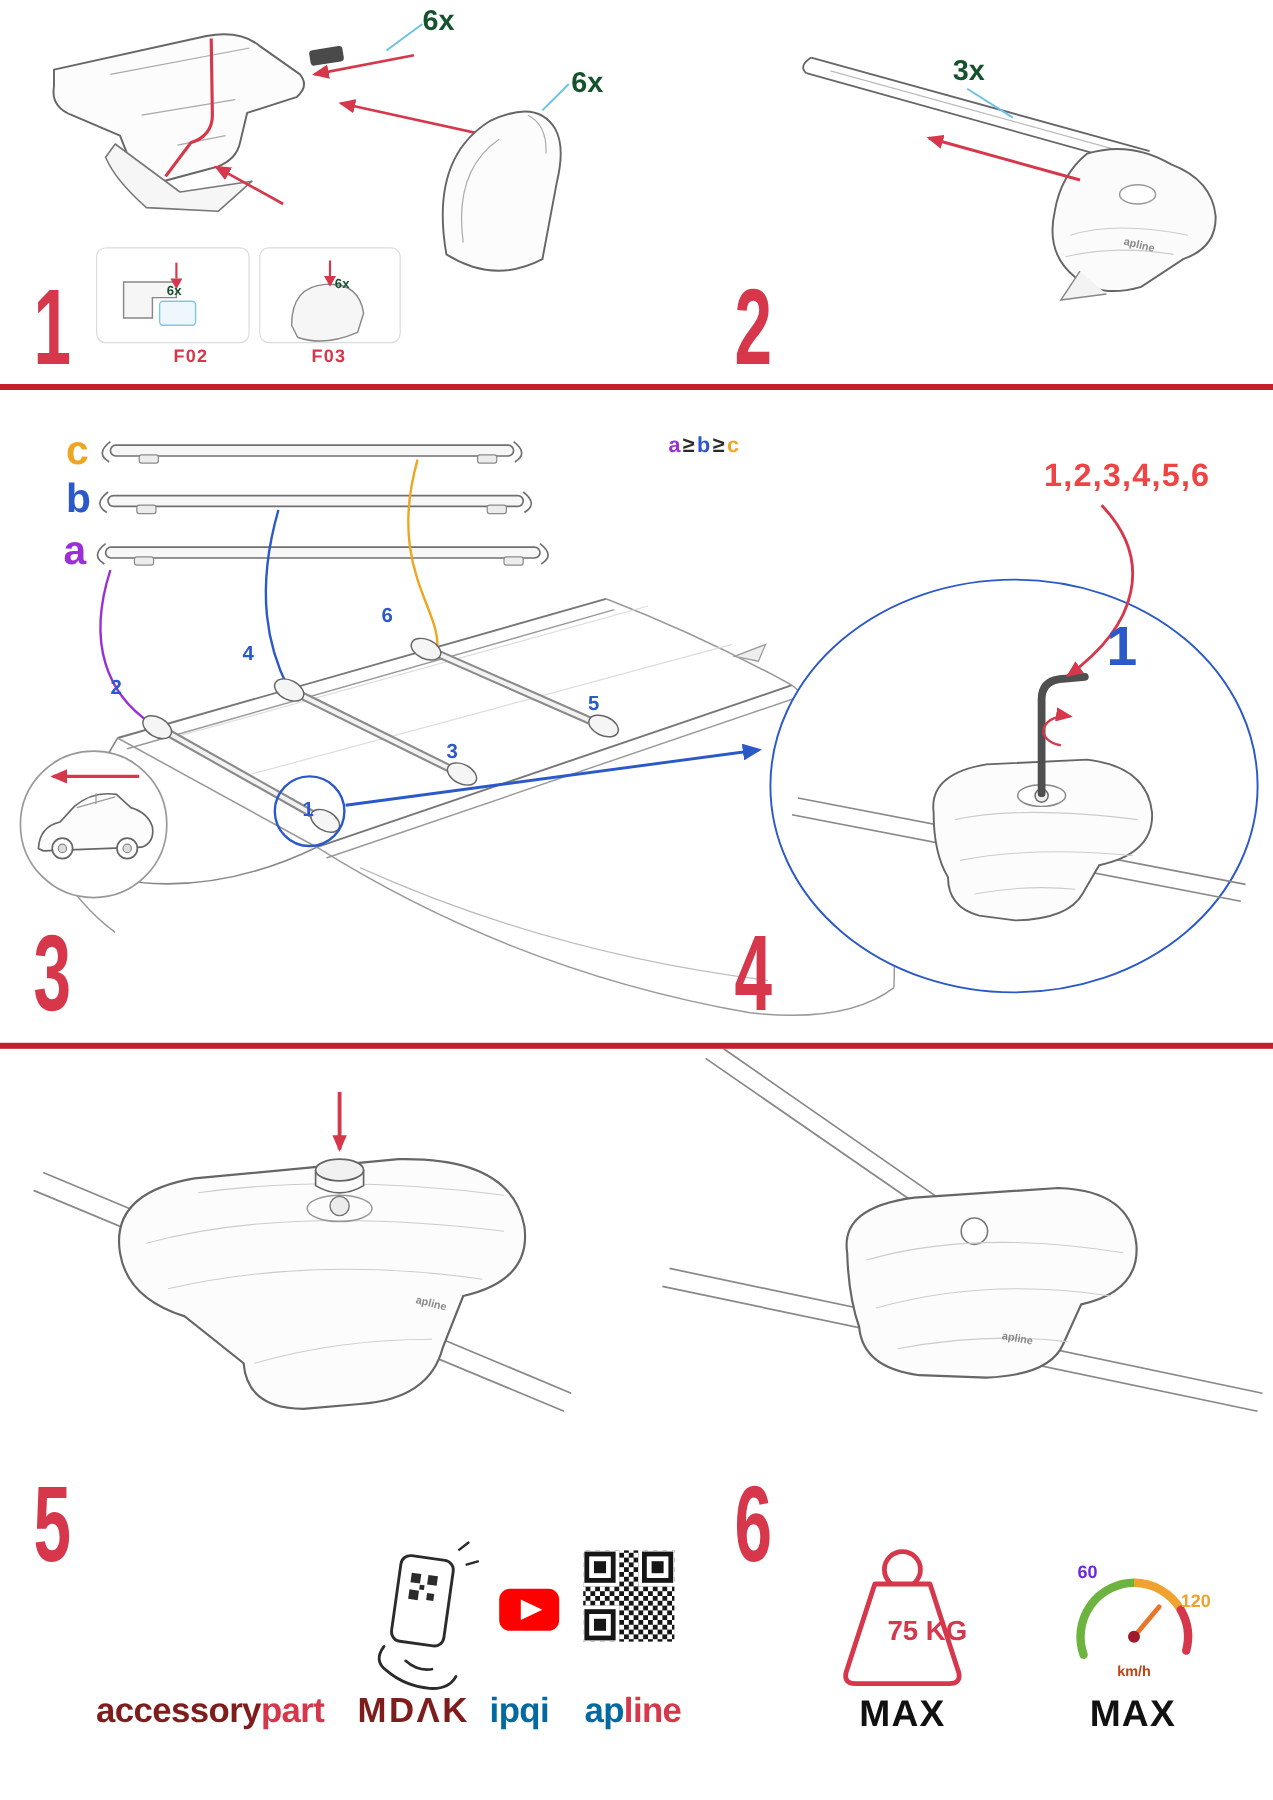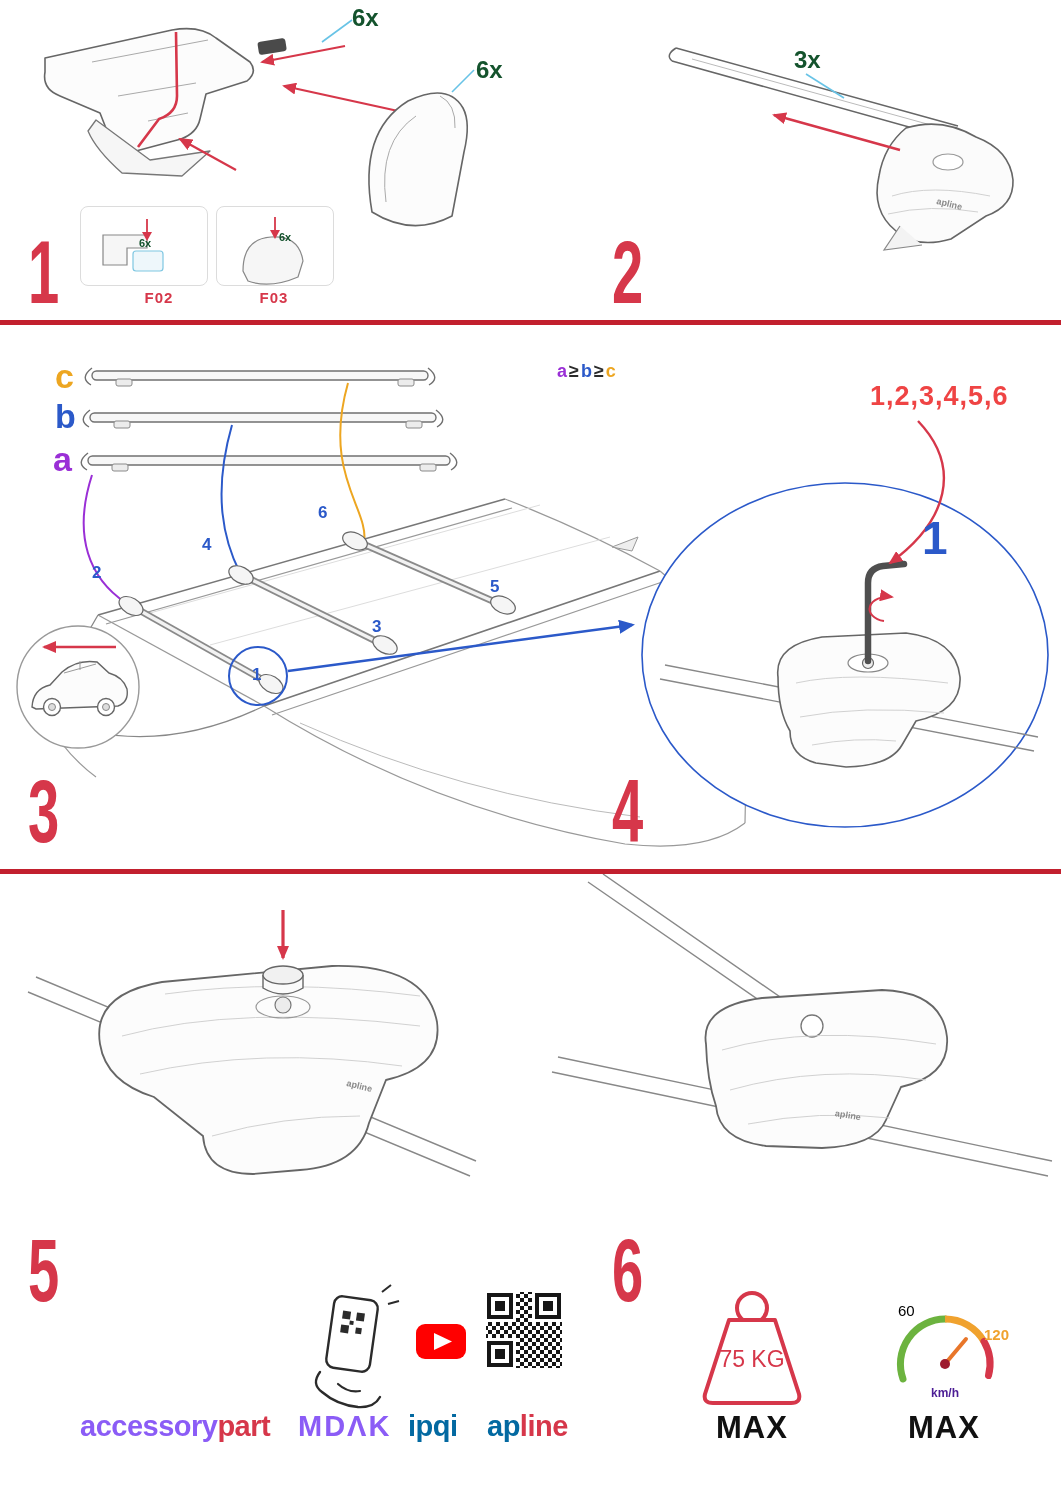--- a/index.html
+++ b/index.html
@@ -19,28 +19,28 @@
   .c-purple{color:#9a2fd6}.c-blue{color:#2b59c9}.c-orange{color:#eda621}.c-dark{color:#2a2a2a}
   .formula{font-weight:700;font-size:18px}
   .formula span{margin:0 1px}
   .pos-num{color:#2b59c9;font-weight:700;font-size:17px}
   .seq{color:#ef4444;font-weight:700;font-size:27px;letter-spacing:1px}
   .big-one{color:#2b59c9;font-weight:700;font-size:46px}
   .kit-note{color:#2b2e88;font-weight:700;font-size:27px}
   .brand{font-weight:700;font-size:29px;letter-spacing:-.5px}
   .brand-gray{color:#0369a1}
   .brand-red{color:#d6374a}
-  .brand-dark{color:#8b5cf6}
+  .brand-dark{color:#7f1d1d}
   .brand-wide{letter-spacing:2px}
   .mini-brand{font-size:9px;color:#8a8a8a;font-weight:700;transform-origin:left top}
-  .limit-red{color:#d6374a;font-weight:400;font-size:23px;text-align:center}
+  .limit-red{color:#d6374a;font-weight:700;font-size:23px;text-align:right}
   .max{font-weight:700;font-size:31px;color:#111;text-align:center;letter-spacing:1px}
-  .speed-low{color:#000000;font-weight:400;font-size:15px}
+  .speed-low{color:#6d28d9;font-weight:700;font-size:15px}
   .speed-high{color:#f0a22e;font-weight:700;font-size:15px}
-  .speed-unit{color:#4c1d95;font-size:12px;font-weight:700;text-align:center}
+  .speed-unit{color:#c2410c;font-size:12px;font-weight:700;text-align:center}
 </style>
 </head>
 <body>
 
 <div class="page">
 
   <section class="sec" style="height:320px">
     <svg class="art" viewBox="0 0 1061 320">
       <defs>
         <marker id="arT" markerUnits="userSpaceOnUse" markerWidth="14" markerHeight="12" refX="12" refY="6" orient="auto">

